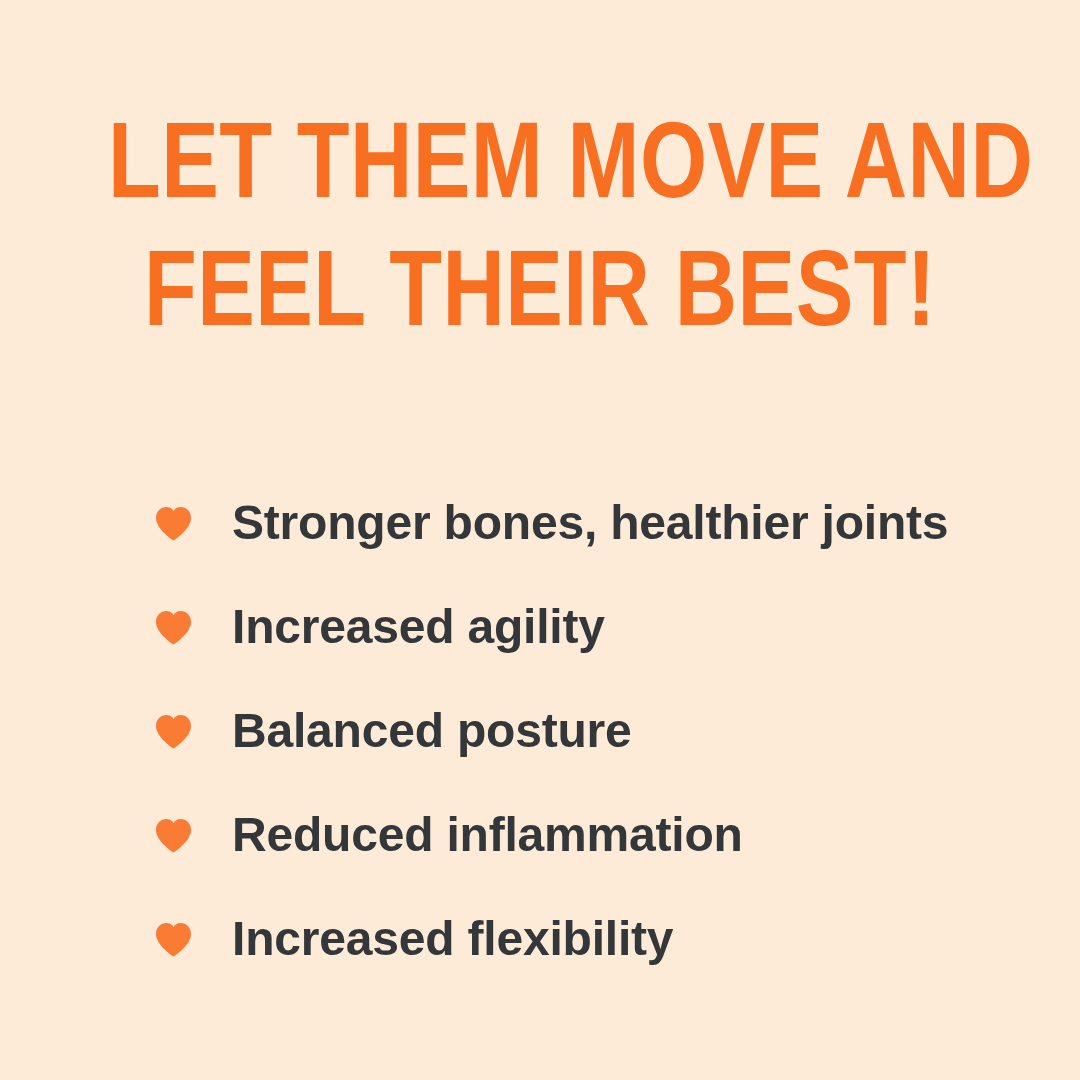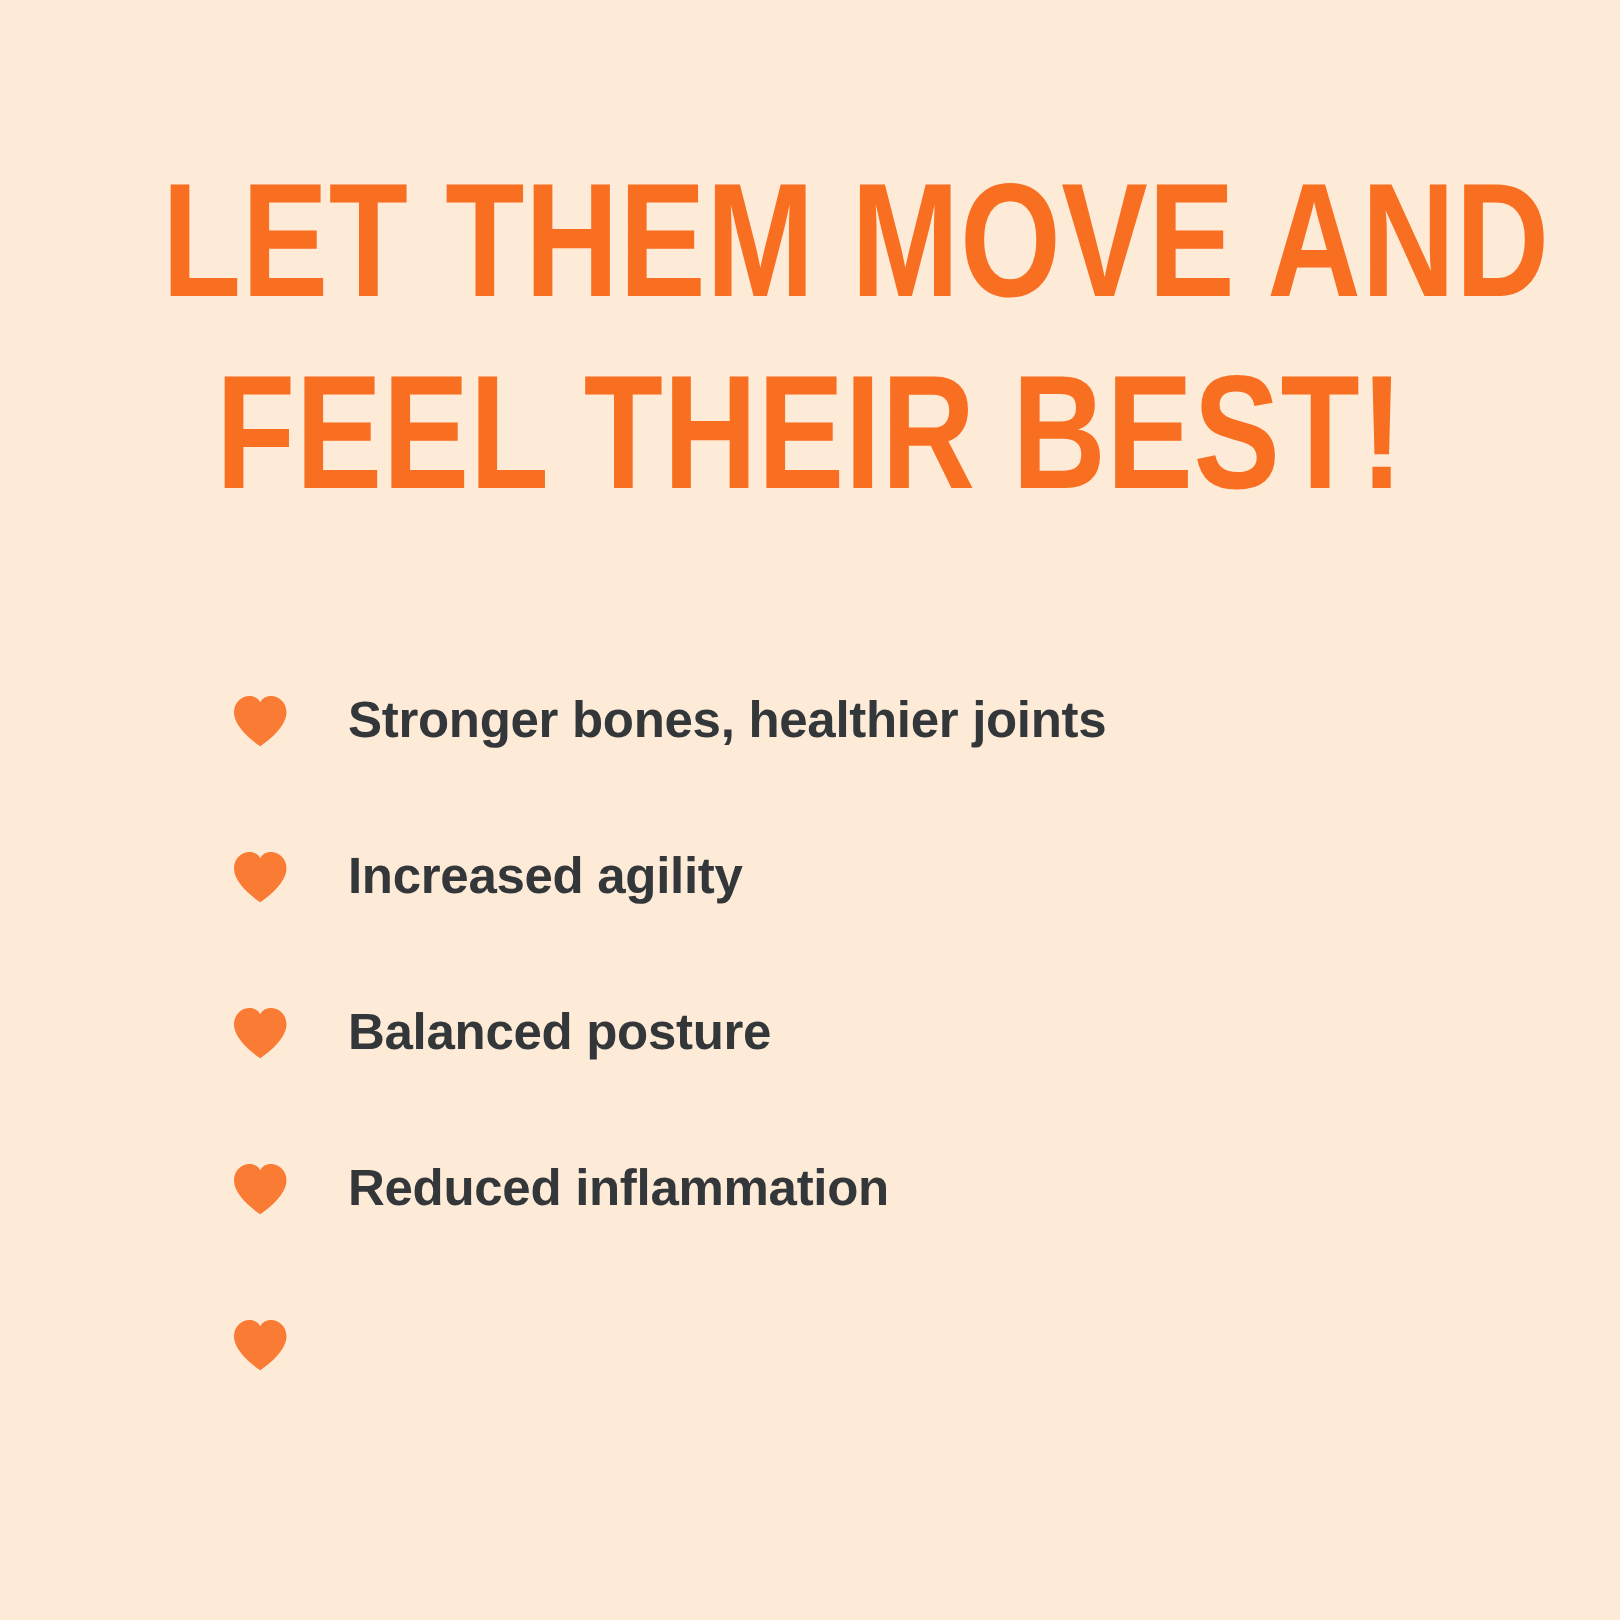--- a/index.html
+++ b/index.html
@@ -17,20 +17,21 @@
   }
 
   .poster {
     position: relative;
     width: 1080px;
     height: 1080px;
     background: #FDEBD8;
     display: flex;
     flex-direction: column;
     align-items: flex-start;
+    gap: 43px;
   }
 
   
   .headline {
     width: 100%;
     text-align: center;
     margin-top: 96px;
     user-select: none;
   }
 
@@ -80,21 +81,21 @@
   .heart-icon svg {
     display: block;
     width: 37px;
     height: 35px;
   }
 
   .benefit-label {
     color: #34373A;
     font-family: "Liberation Sans", sans-serif;
     font-weight: bold;
-    font-size: 34px;
+    font-size: 48px;
     line-height: 52px;
     letter-spacing: -0.2px;
     white-space: nowrap;
   }
 </style>
 </head>
 <body>
 
 <div class="poster">
 
@@ -140,16 +141,17 @@
       </span>
       <span class="benefit-label">Reduced inflammation</span>
     </li>
 
     <li class="benefit-row">
       <span class="heart-icon">
         <svg viewBox="0 0 37 35" xmlns="http://www.w3.org/2000/svg" aria-hidden="true">
           <path d="M18.5 34.5C18.5 34.5 1 23.4 1 11.9 1 5.6 5.7 1 11.4 1c3.3 0 6.1 1.7 7.1 4.3C19.5 2.7 22.3 1 25.6 1 31.3 1 36 5.6 36 11.9c0 11.5-17.5 22.6-17.5 22.6z" fill="#F97B34"></path>
         </svg>
       </span>
+      <span class="benefit-label">Increased flexibility</span>
     </li>
 
   </ul>
 </div>
 
 </body></html>

